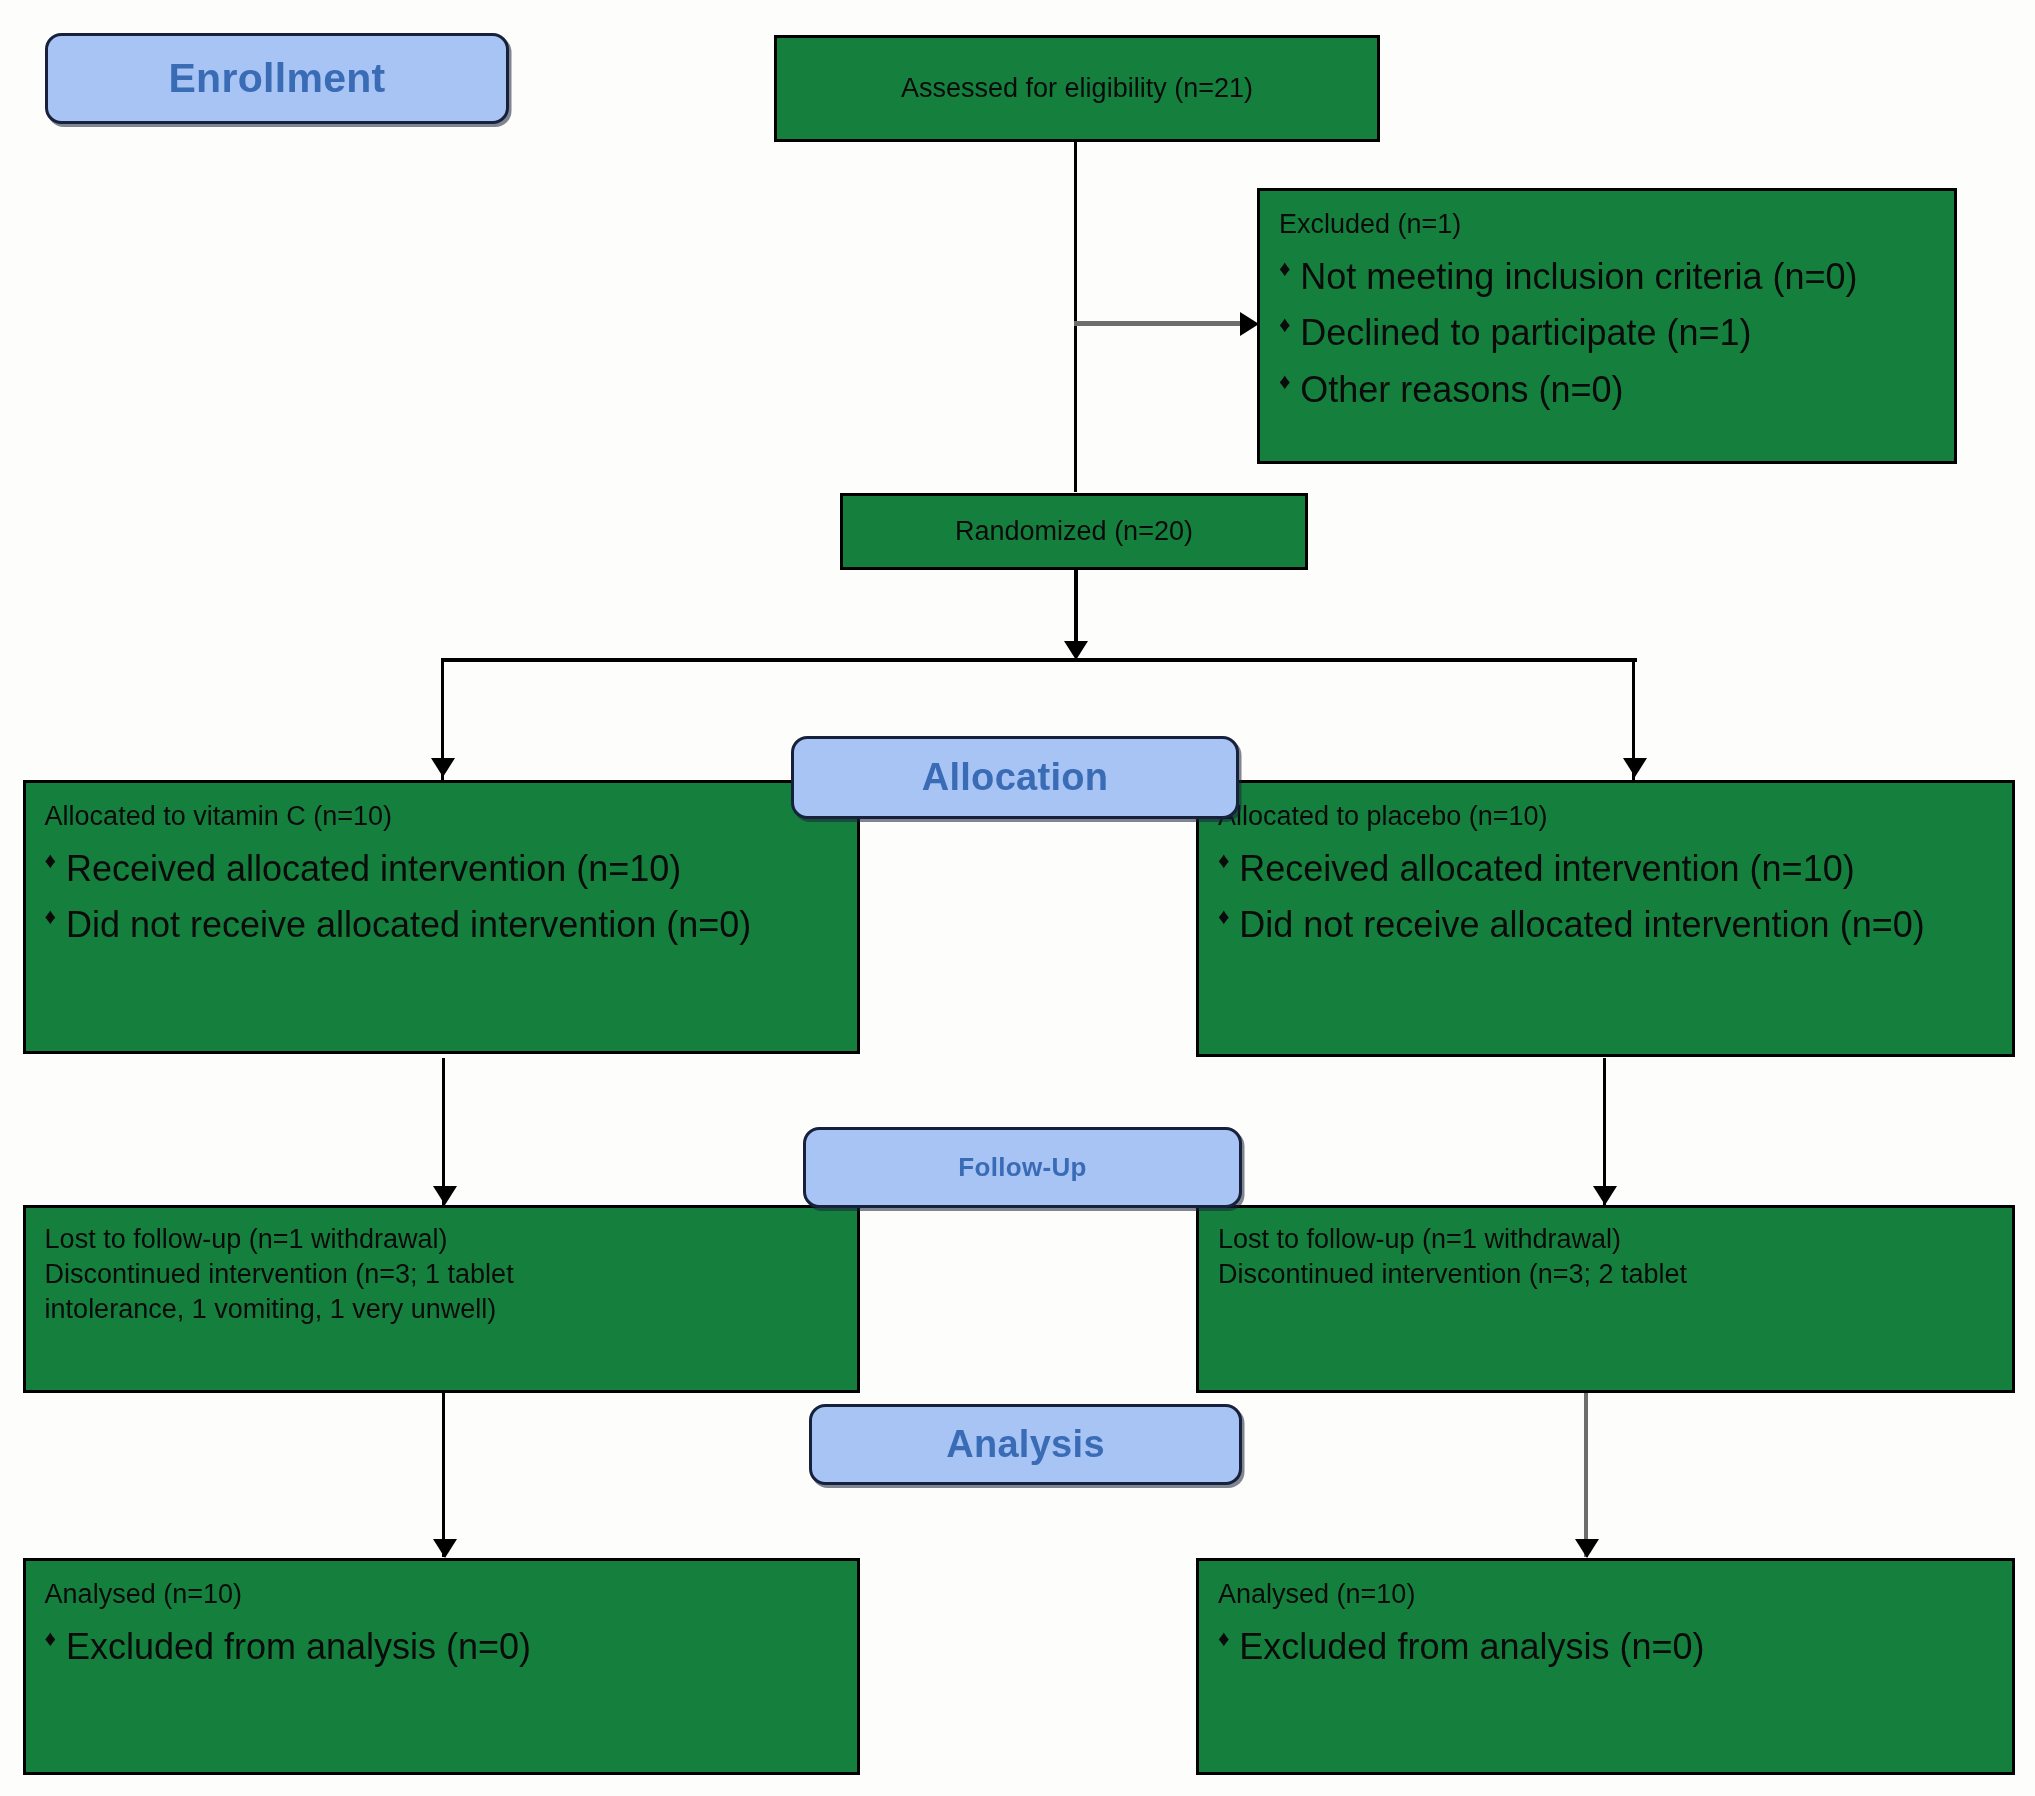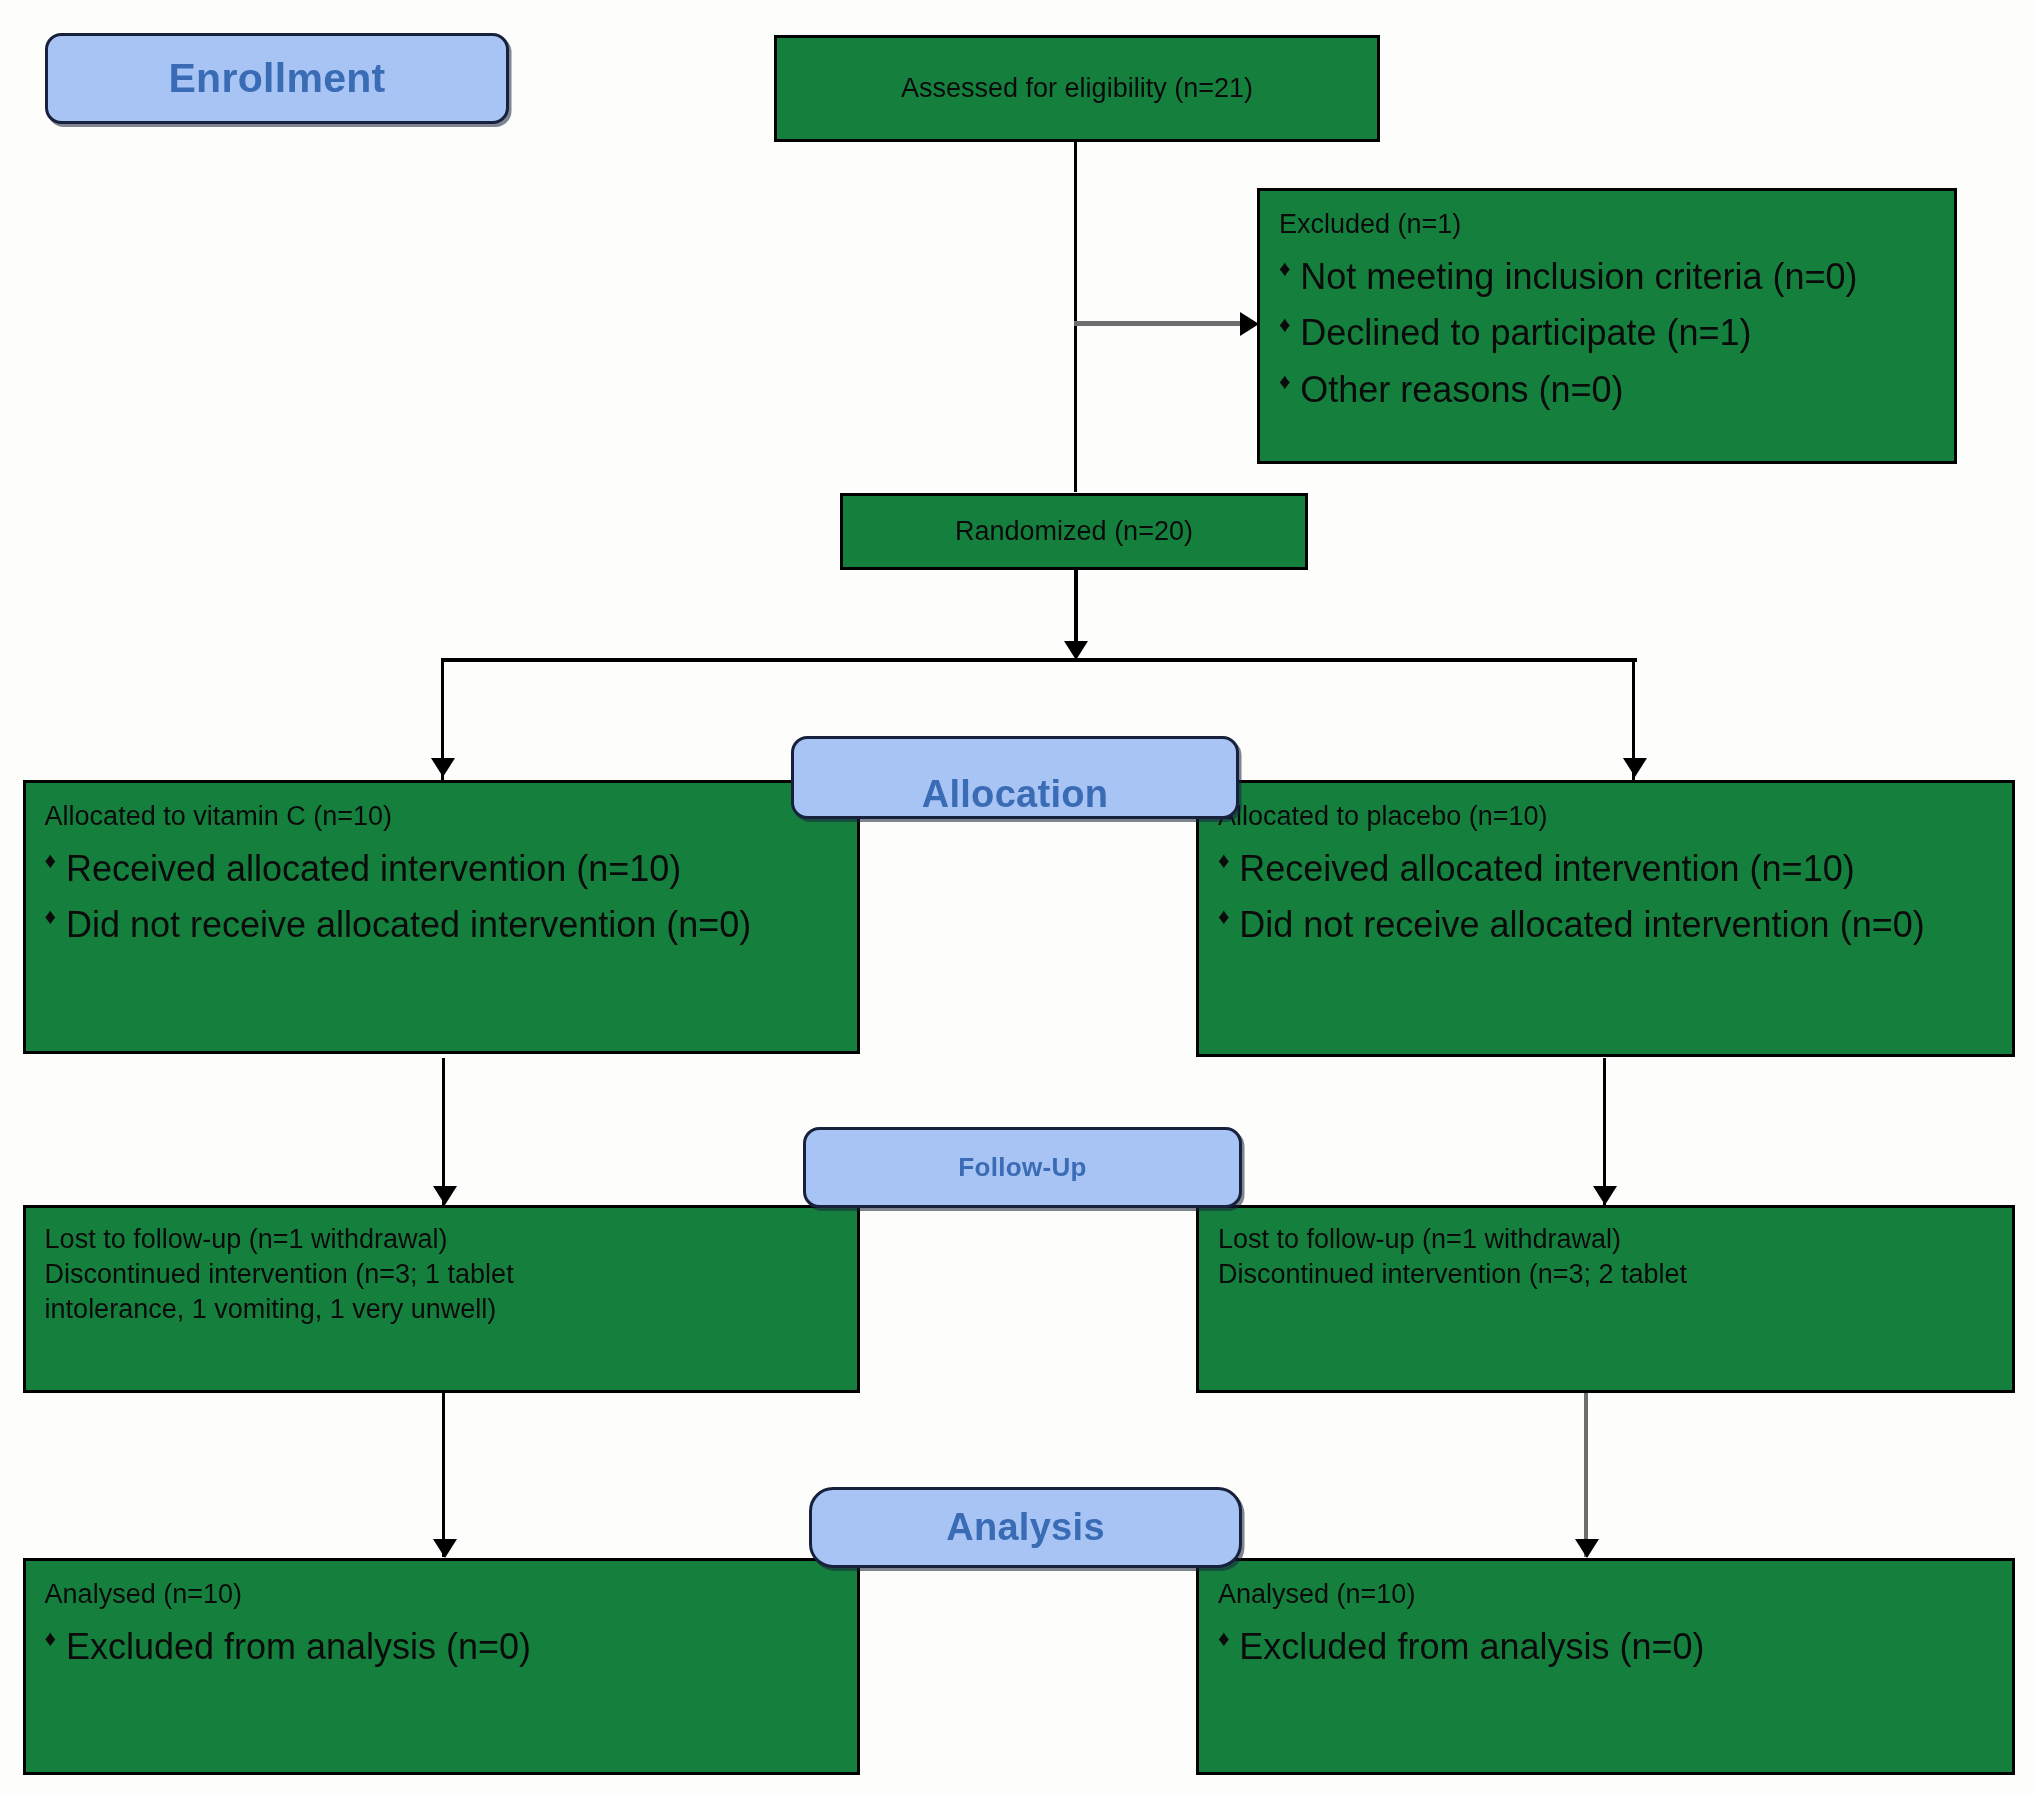--- a/index.html
+++ b/index.html
@@ -166,21 +166,21 @@
   <div class="arrow-down" style="left:1064px; top:641px;"></div>
 
   <div class="hline" style="left:441px; top:658px; width:1196px; height:3.8px;"></div>
 
   <div class="vline" style="left:441px; top:658px; height:122px;"></div>
   <div class="arrow-down" style="left:431px; top:758px;"></div>
 
   <div class="vline" style="left:1632px; top:658px; height:122px;"></div>
   <div class="arrow-down" style="left:1623px; top:758px;"></div>
 
-  <div class="stage-pill" style="left:791px; top:736px; width:442px; height:77px;align-items:flex-end;">
+  <div class="stage-pill" style="left:791px; top:736px; width:442px; height:77px;">
     <span class="stage-text" style="font-size:38px;">Allocation</span>
   </div>
 
   <div class="flow-box" style="left:22.6px; top:780px; width:837px; height:274px;">
     <div class="box-inner">
       <div class="box-title">Allocated to vitamin C (n=10)</div>
       <div class="bullet-row">
         <span class="bullet-mark">♦</span>
         <span class="bullet-text">Received allocated intervention (n=10)</span>
       </div>
@@ -229,21 +229,21 @@
       <div class="para-line">Discontinued intervention (n=3; 2 tablet</div>
     </div>
   </div>
 
   <div class="vline" style="left:442px; top:1393px; height:164px;"></div>
   <div class="arrow-down" style="left:433px; top:1539px;"></div>
 
   <div class="vline gray" style="left:1584px; top:1393px; height:164px;"></div>
   <div class="arrow-down" style="left:1575px; top:1539px;"></div>
 
-  <div class="stage-pill" style="left:809px; top:1487px; width:427px; height:75px;border-radius:24px;">
+  <div class="stage-pill" style="left:809px; top:1404px; width:427px; height:75px;">
     <span class="stage-text" style="font-size:38px;">Analysis</span>
   </div>
 
   <div class="flow-box" style="left:22.6px; top:1558px; width:837px; height:217px;">
     <div class="box-inner">
       <div class="box-title">Analysed (n=10)</div>
       <div class="bullet-row">
         <span class="bullet-mark">♦</span>
         <span class="bullet-text">Excluded from analysis (n=0)</span>
       </div>

